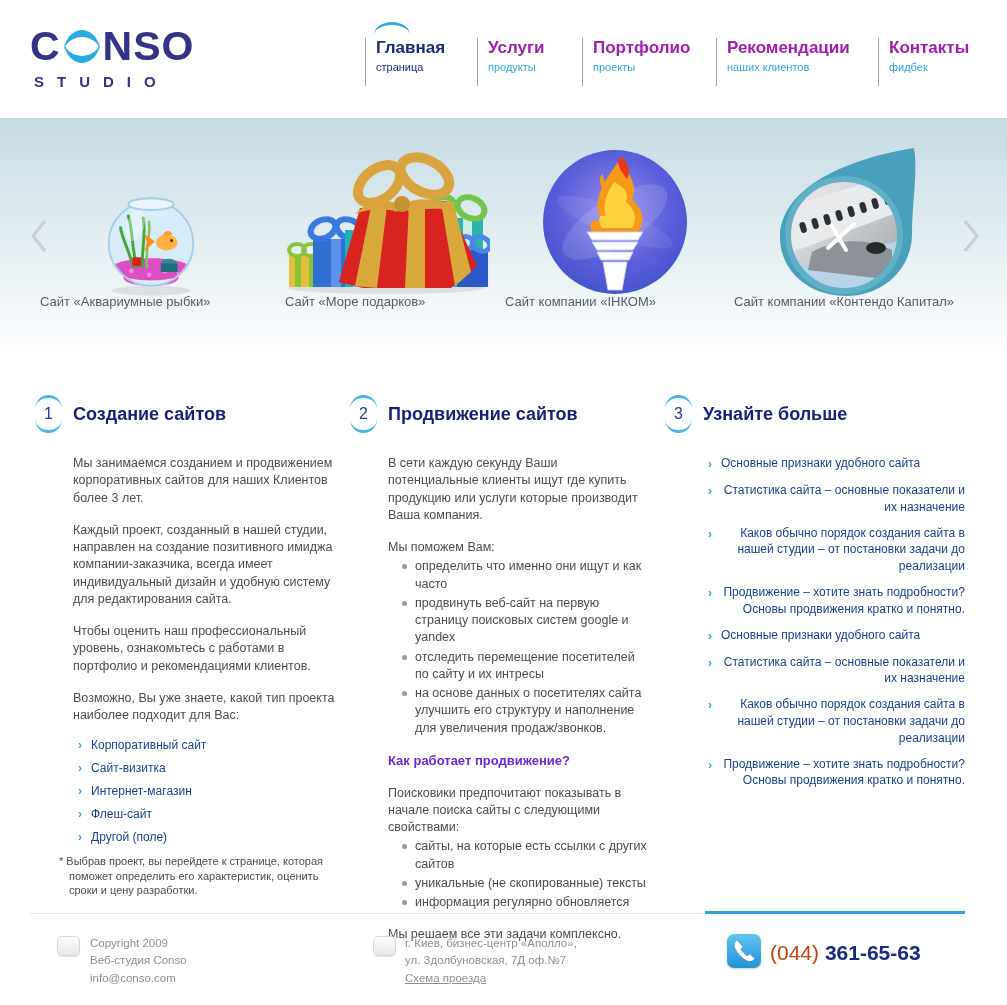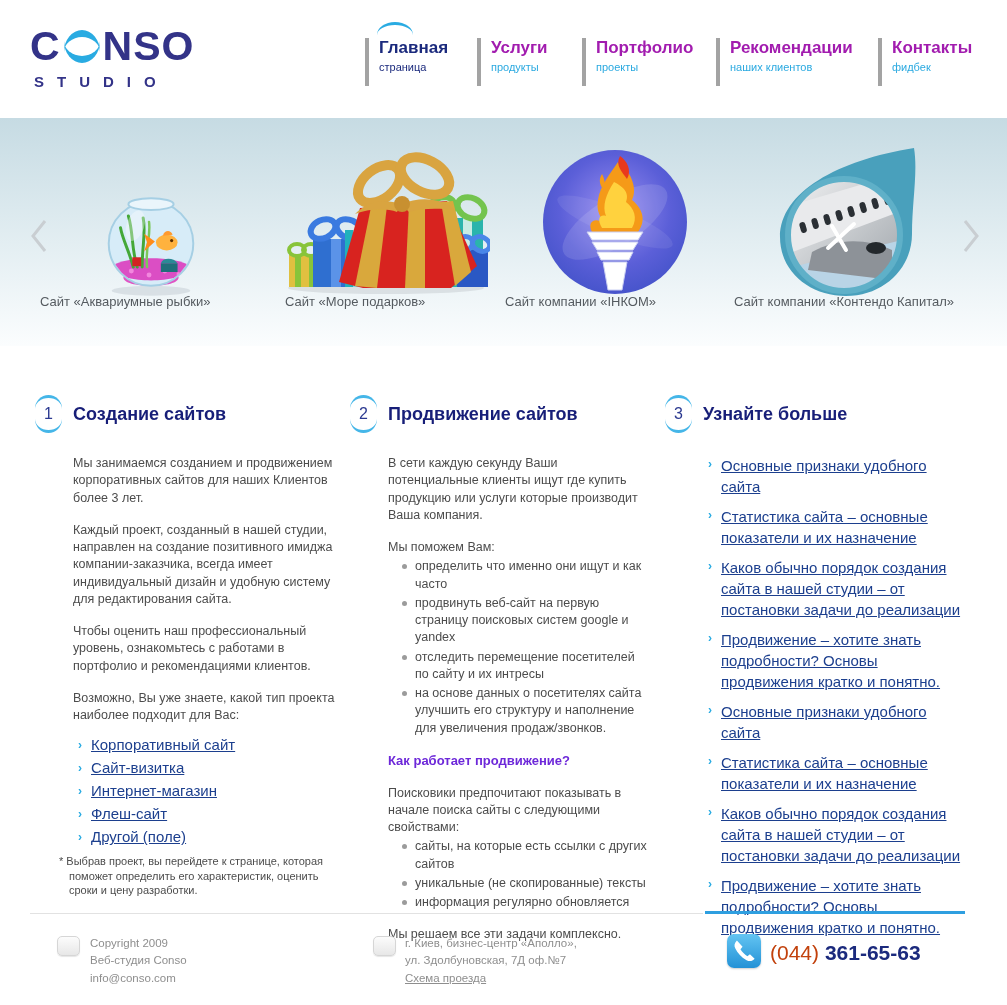--- a/index.html
+++ b/index.html
@@ -12,21 +12,21 @@
   .header { position:absolute; top:0; left:0; width:1007px; height:118px; background:#fff; }
   .logo { position:absolute; left:30px; top:26px; cursor:pointer; }
   .logo-word { display:flex; align-items:center; font-size:41px; font-weight:bold;
                color:#333388; letter-spacing:1px; line-height:1; }
   .logo-o { width:36px; height:31px; margin:0 3px; position:relative; }
   .logo-o::before, .logo-o::after { content:""; position:absolute; left:0; right:0; height:15px; }
   .logo-o::before { top:-1px; border-top:7px solid #29abe2; border-radius:50% / 100% 100% 0 0; }
   .logo-o::after  { bottom:-1px; border-bottom:7px solid #29abe2; border-radius:50% / 0 0 100% 100%; }
   .logo-sub { margin-top:6px; font-size:15px; font-weight:bold; color:#333388; letter-spacing:13px; padding-left:4px; }
 
-  .nav-item { position:absolute; top:38px; height:48px; border-left:4px solid #a3a3a3;
+  .nav-item { position:absolute; top:38px; height:48px; border-left:1px solid #a3a3a3;
               padding-left:10px; cursor:pointer; }
   .nav-title { display:block; font-size:17px; font-weight:bold; color:#a21caf; line-height:20px; }
   .nav-sub   { display:block; font-size:11px; color:#2aa9e0; margin-top:3px; }
   .nav-item.active .nav-title, .nav-item.active .nav-sub { color:#1b2a7d; }
   .active-arc { position:absolute; top:-16px; left:8px; width:36px; height:13px;
                 border-top:3px solid #29abe2; border-radius:50% / 100% 100% 0 0; }
 
   
   .band { position:absolute; top:118px; left:0; width:1007px; height:228px;
           background:linear-gradient(180deg,#c6dbe3 0%, #e3eef2 55%, #fbfdfe 100%); }
@@ -48,21 +48,21 @@
   .list-title { margin:0 0 2px !important; }
   .subhead { font-weight:bold; font-size:13px; color:#6d28d9; margin:0 0 14px; }
 
   ul.dots { list-style:none; margin:0 0 15px; padding-left:14px; }
   ul.dots li { position:relative; padding-left:13px; margin-bottom:2px; }
   ul.dots li::before { content:""; position:absolute; left:0; top:6px; width:5px; height:5px;
                        border-radius:50%; background:#9b9b9b; }
 
   .link-row { display:flex; margin-bottom:5px; padding-left:5px; }
   .link-arrow { color:#29abe2; font-weight:bold; font-size:12px; margin-right:9px; line-height:18px; }
-  a.tlink { color:#1c3f8e; font-size:15px; line-height:18px; text-decoration:underline; cursor:pointer; }
+  a.tlink { color:#1c3f8e; font-size:12px; line-height:18px; cursor:pointer;text-align:right; }
   .col3 .link-row { margin-bottom:9px; }
   .col3 a.tlink { line-height:1.4; }
   .footnote { margin:8px 0 0 -14px !important; font-size:11px; line-height:1.32; color:#4c4c4c;
               padding-left:10px; text-indent:-10px; }
 
   
   .rule-gray { position:absolute; top:913px; left:30px; width:673px; height:1px; background:#e2e2e2; }
   .rule-blue { position:absolute; top:911px; left:705px; width:260px; height:3px; background:#2e9fe0; }
   .f-icon { position:absolute; width:23px; height:20px; border-radius:5px;
             background:linear-gradient(#fcfcfc,#e7e7e7); border:1px solid #d6d6d6;

